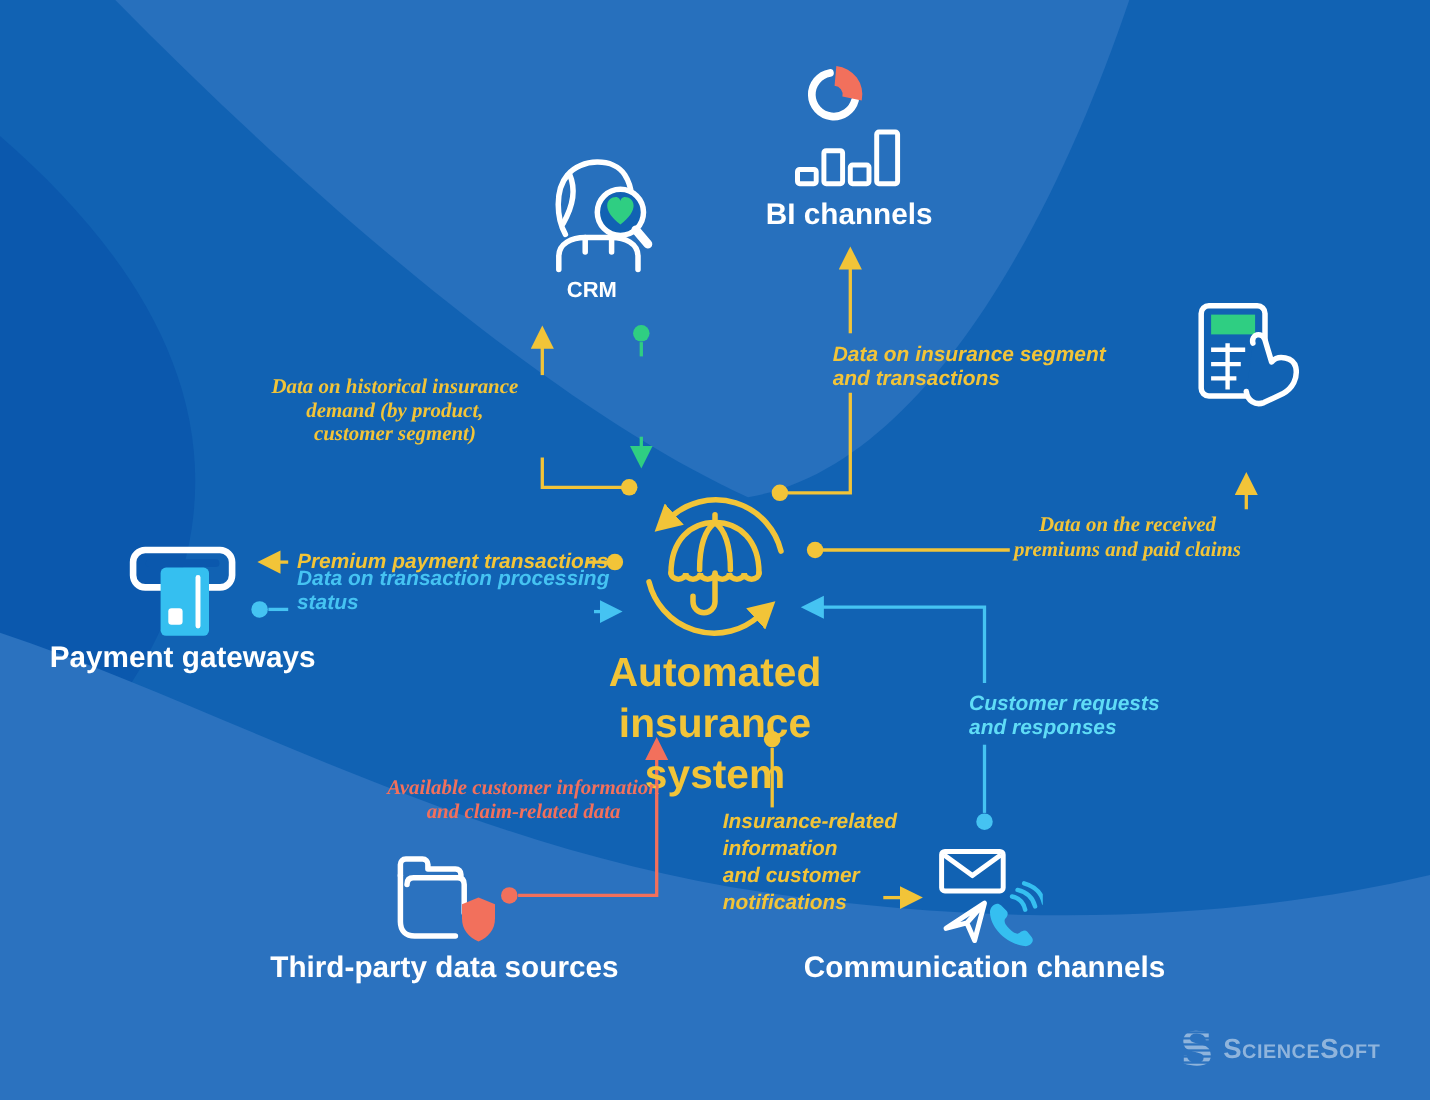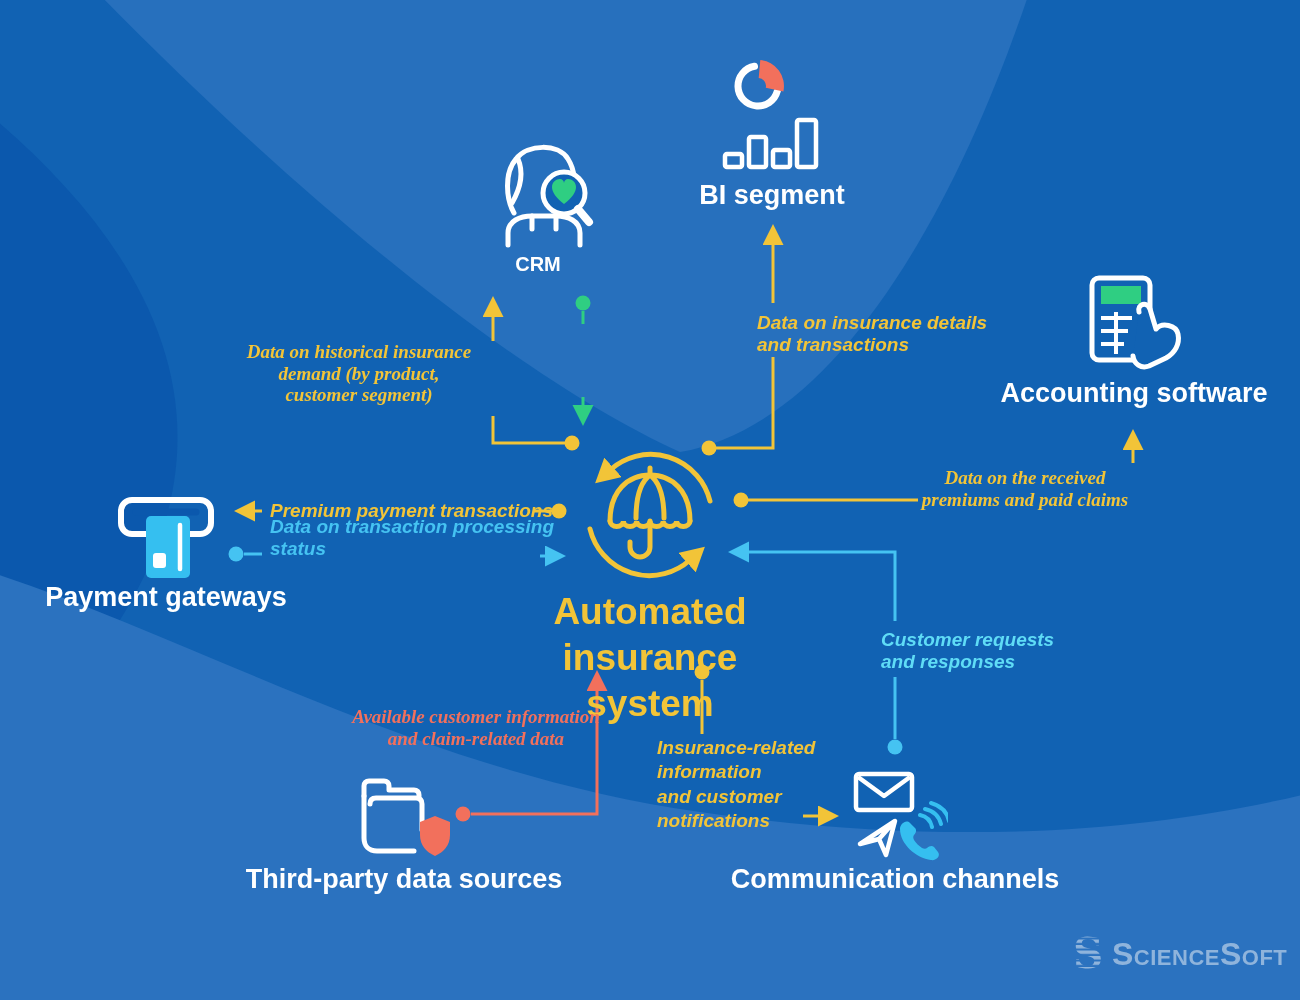--- a/index.html
+++ b/index.html
@@ -10,21 +10,21 @@
   .node-label{position:absolute;color:#ffffff;font-weight:700;font-size:27px;
               text-align:center;white-space:pre-line;line-height:1.15;}
   .flow-label{position:absolute;font-weight:700;font-style:italic;font-size:19px;
               line-height:1.14;white-space:pre-line;}
   .al-r{text-align:center;font-family:Liberation Serif, serif;} .al-l{text-align:left;}
   .c-yellow{color:#F2C438;} .c-green{color:#2FCE82;} .c-salmon:
   {color:#F2705C;} .c-salmon{color:#F2705C;} .c-blue{color:#45C3F2;} .c-cyan{color:#5FDCF6;}
   .center-label{position:absolute;color:#F2C438;font-weight:700;font-size:37px;
                 text-align:center;white-space:pre-line;line-height:1.24;}
   .logo{position:absolute;left:1072px;top:934px;display:flex;align-items:center;gap:6px;}
-  .logo-text{color:#8FB4DC;font-weight:700;font-size:32px;font-variant:small-caps;
+  .logo-text{color:#8FB4DC;font-weight:700;font-size:25px;font-variant:small-caps;
              letter-spacing:0.5px;}
 </style>
 </head>
 <body>
 
 <div class="stage">
 
   <svg class="bg" width="1300" height="1000" viewBox="0 0 1300 1000">
     <rect x="0" y="0" width="1300" height="1000" fill="#1162B3"></rect>
     <path d="M 95,-10 C 300,200 520,380 680,452 C 840,425 960,200 1030,-10 Z" fill="#2770BD"></path>
@@ -126,31 +126,30 @@
   <svg class="node-icon" style="left:716px;top:50px" width="115" height="125" viewBox="0 0 115 125">
     <path d="M38.5,16.3 A20,20 0 1 0 61.3,41.2" stroke="#FFFFFF" stroke-width="7" fill="none" stroke-linecap="round"></path>
     <path d="M67.4,41.4 A26,26 0 0 0 44.3,10.1 L42.7,28.0 A8,8 0 0 1 49.8,37.7 Z" fill="#F2705C"></path>
     <g stroke="#FFFFFF" stroke-width="4.5" fill="none">
       <rect x="9" y="104" width="17" height="13" rx="2"></rect>
       <rect x="33" y="87" width="17" height="30" rx="2"></rect>
       <rect x="57" y="100" width="17" height="17" rx="2"></rect>
       <rect x="81" y="70" width="19" height="47" rx="2"></rect>
     </g>
   </svg>
-  <div class="node-label" style="left:672px;top:180px;width:200px">BI segment</div>
+  <div class="node-label" style="left:672px;top:180px;width:200px">BI channels</div>
 
   <svg class="node-icon" style="left:1084px;top:272px" width="100" height="100" viewBox="0 0 100 100">
     <rect x="8" y="6" width="58" height="82" rx="7" stroke="#FFFFFF" stroke-width="5" fill="none"></rect>
     <rect x="17" y="14" width="40" height="18" fill="#2FCE82"></rect>
     <g stroke="#FFFFFF" stroke-width="4" fill="none">
       <path d="M17,46 L48,46 M17,59 L44,59 M17,72 L40,72 M32,40 L32,82"></path>
     </g>
     <path d="M55,40 C53,32 63,29 66,37 L72,57 C78,50 92,53 94,62 C96,72 91,81 82,86 L65,94 C57,97 50,92 49,84" fill="#1162B3" stroke="#FFFFFF" stroke-width="5" stroke-linejoin="round" stroke-linecap="round"></path>
   </svg>
-  <div class="node-label" style="left:984px;top:378px;width:300px">Accounting software</div>
 
   <svg class="node-icon" style="left:116px;top:492px" width="100" height="90" viewBox="0 0 100 90">
     <rect x="5" y="8" width="90" height="34" rx="11" stroke="#FFFFFF" stroke-width="6" fill="none"></rect>
     <path d="M20,20 L80,20" stroke="#0B58AD" stroke-width="7" stroke-linecap="round"></path>
     <rect x="30" y="24" width="44" height="62" rx="5" fill="#35BFF0"></rect>
     <path d="M64,33 L64,77" stroke="#FFFFFF" stroke-width="4.5" stroke-linecap="round"></path>
     <rect x="37" y="61" width="13" height="15" rx="3" fill="#FFFFFF"></rect>
   </svg>
   <div class="node-label" style="left:16px;top:582px;width:300px">Payment gateways</div>
 
@@ -173,21 +172,21 @@
     <g>
       <path d="M52,63 C52,58 58,53 62,57 L67,62 C69,64 68,67 66,69 C65,70 65,72 66,74 C68,77 71,80 74,82 C76,83 78,83 79,82 C81,80 84,79 86,81 L90,86 C93,90 88,95 83,94 C68,92 52,78 52,63 Z" fill="#35BFF0"></path>
       <path d="M72,49 Q82,51 84,61 M77,43 Q90,46 93,58 M83,37 Q98,41 101,55" stroke="#35BFF0" stroke-width="4" fill="none" stroke-linecap="round"></path>
     </g>
   </svg>
   <div class="node-label" style="left:725px;top:864px;width:340px">Communication channels</div>
 
   <div class="flow-label c-yellow al-r" style="left:210px;top:341px;width:298px">Data on historical insurance
 demand (by product,
 customer segment)</div>
-  <div class="flow-label c-yellow al-l" style="left:757px;top:312px;width:260px">Data on insurance details
+  <div class="flow-label c-yellow al-l" style="left:757px;top:312px;width:260px">Data on insurance segment
 and transactions</div>
   <div class="flow-label c-yellow al-r" style="left:900px;top:467px;width:250px">Data on the received
 premiums and paid claims</div>
   <div class="flow-label c-yellow al-l" style="left:270px;top:500px;width:290px">Premium payment transactions</div>
   <div class="flow-label c-blue al-l" style="left:270px;top:516px;width:290px">Data on transaction processing
 status</div>
   <div class="flow-label c-salmon al-r" style="left:341px;top:706px;width:270px">Available customer information
 and claim-related data</div>
   <div class="flow-label c-yellow al-l" style="left:657px;top:736px;width:180px;line-height:1.28">Insurance-related
 information

